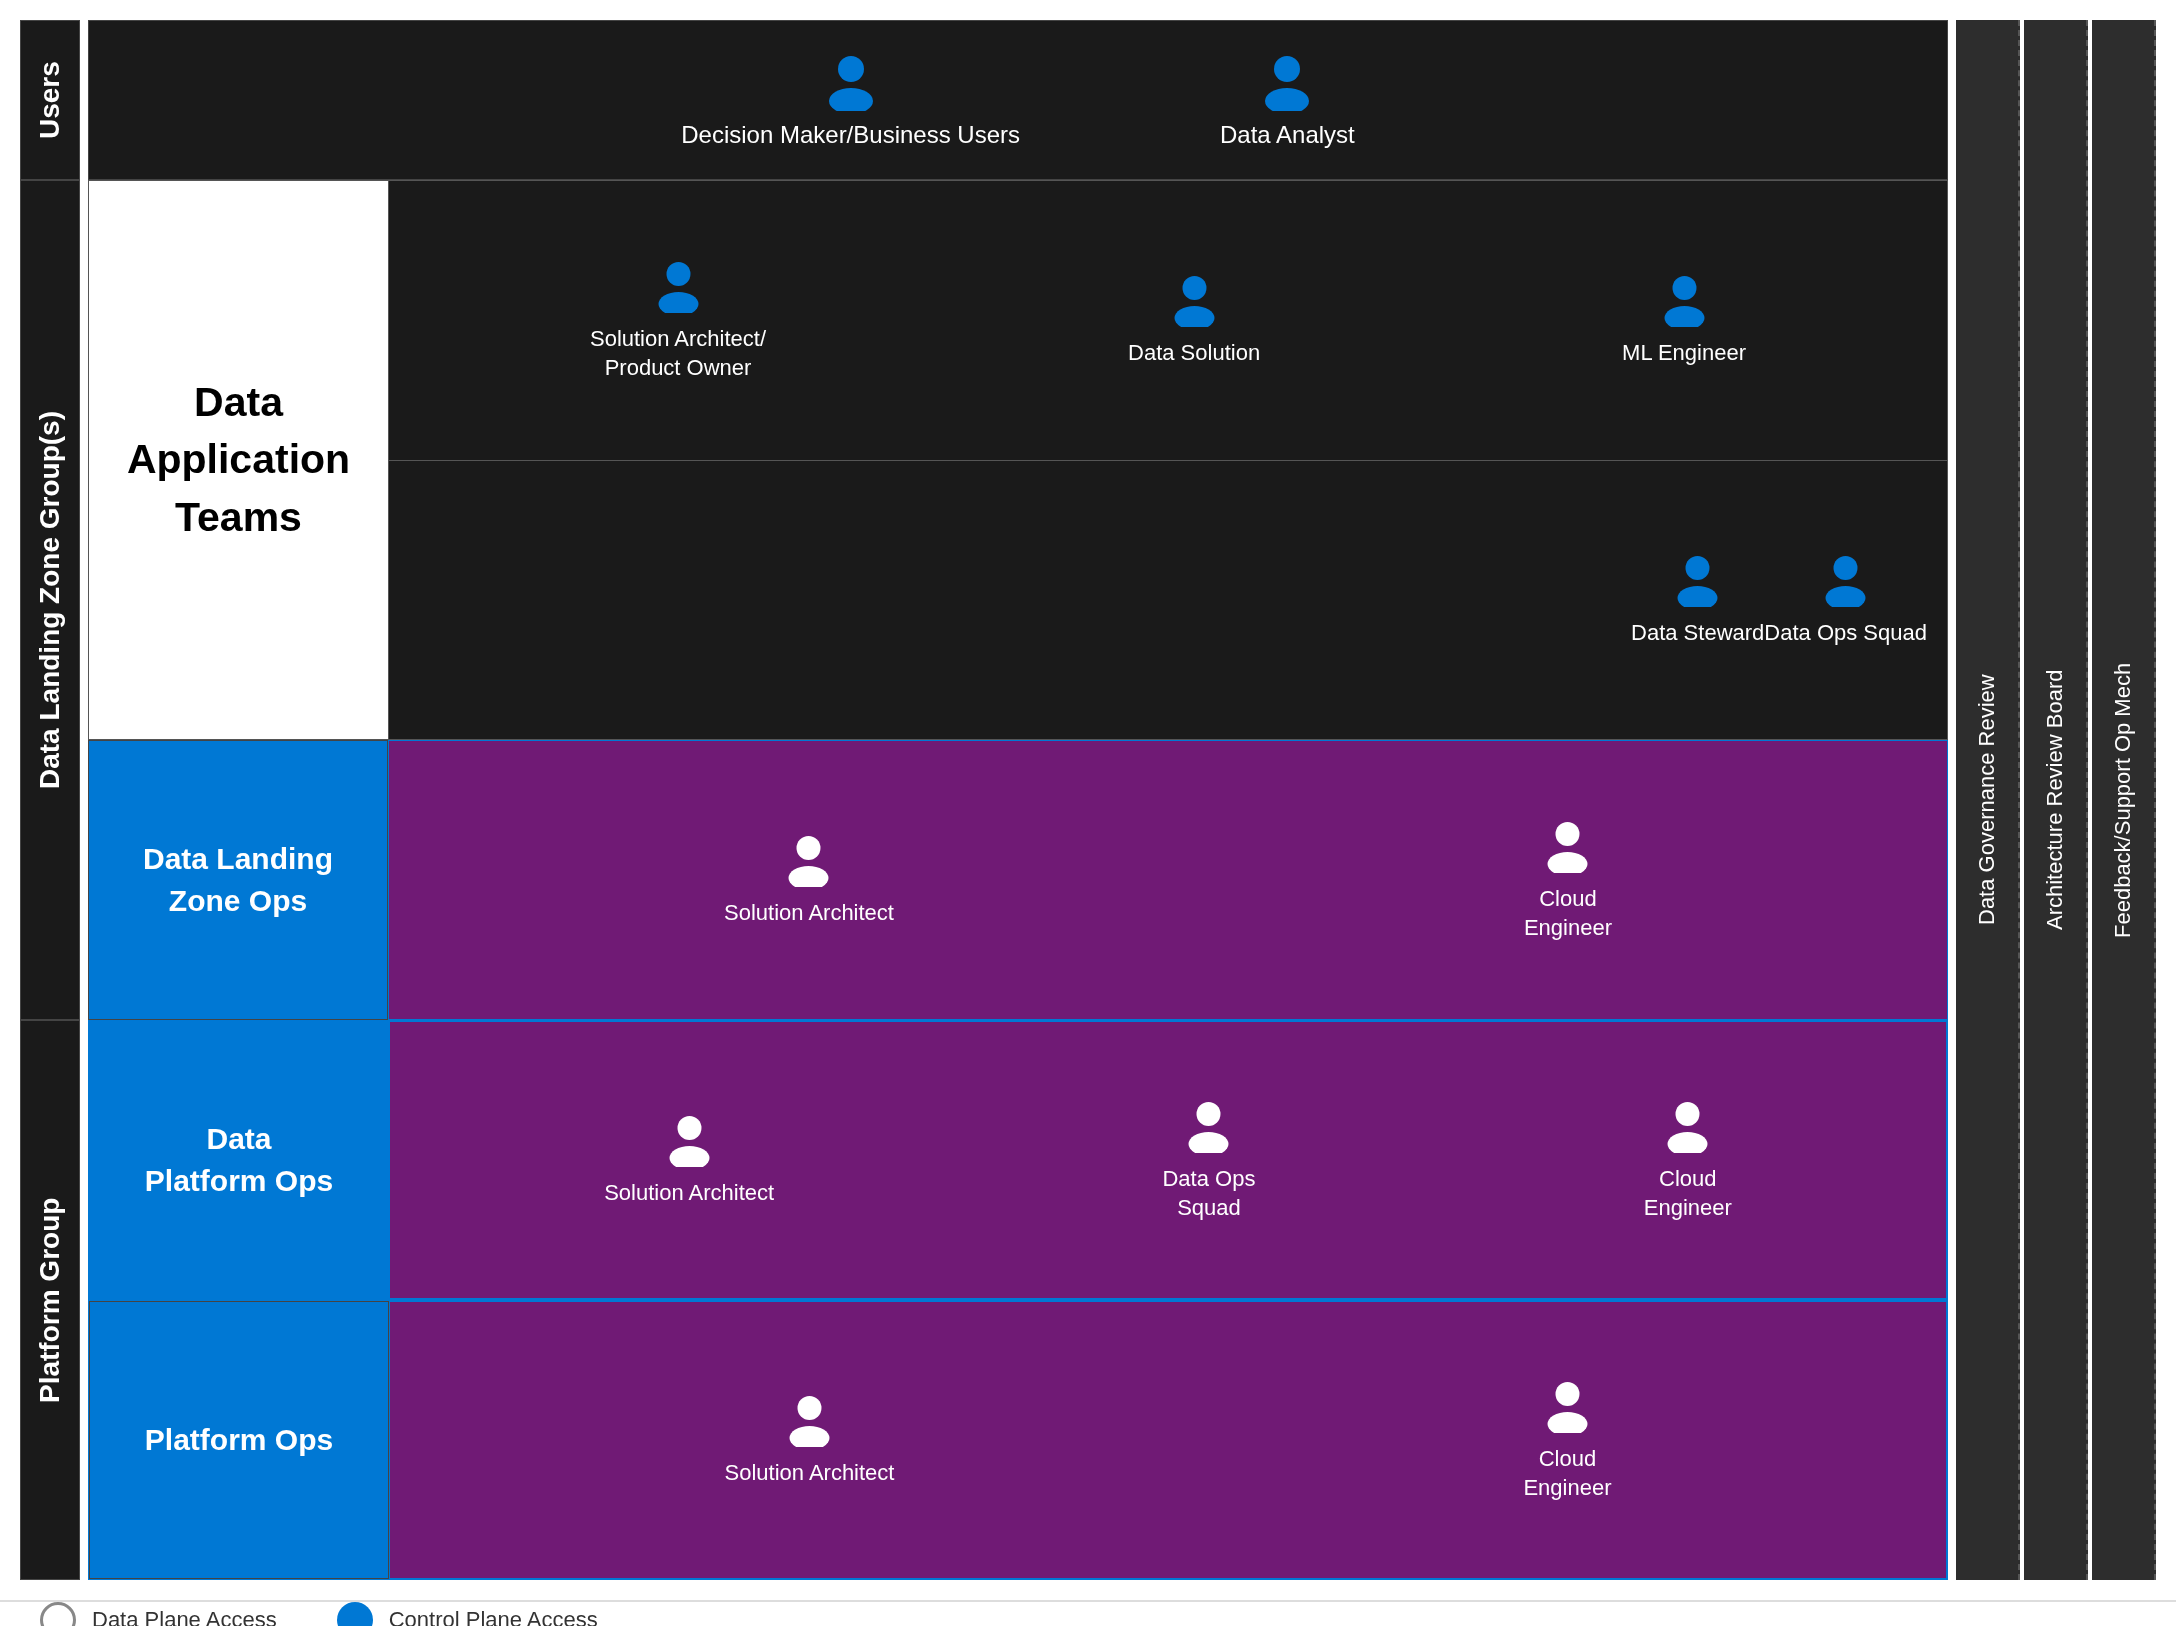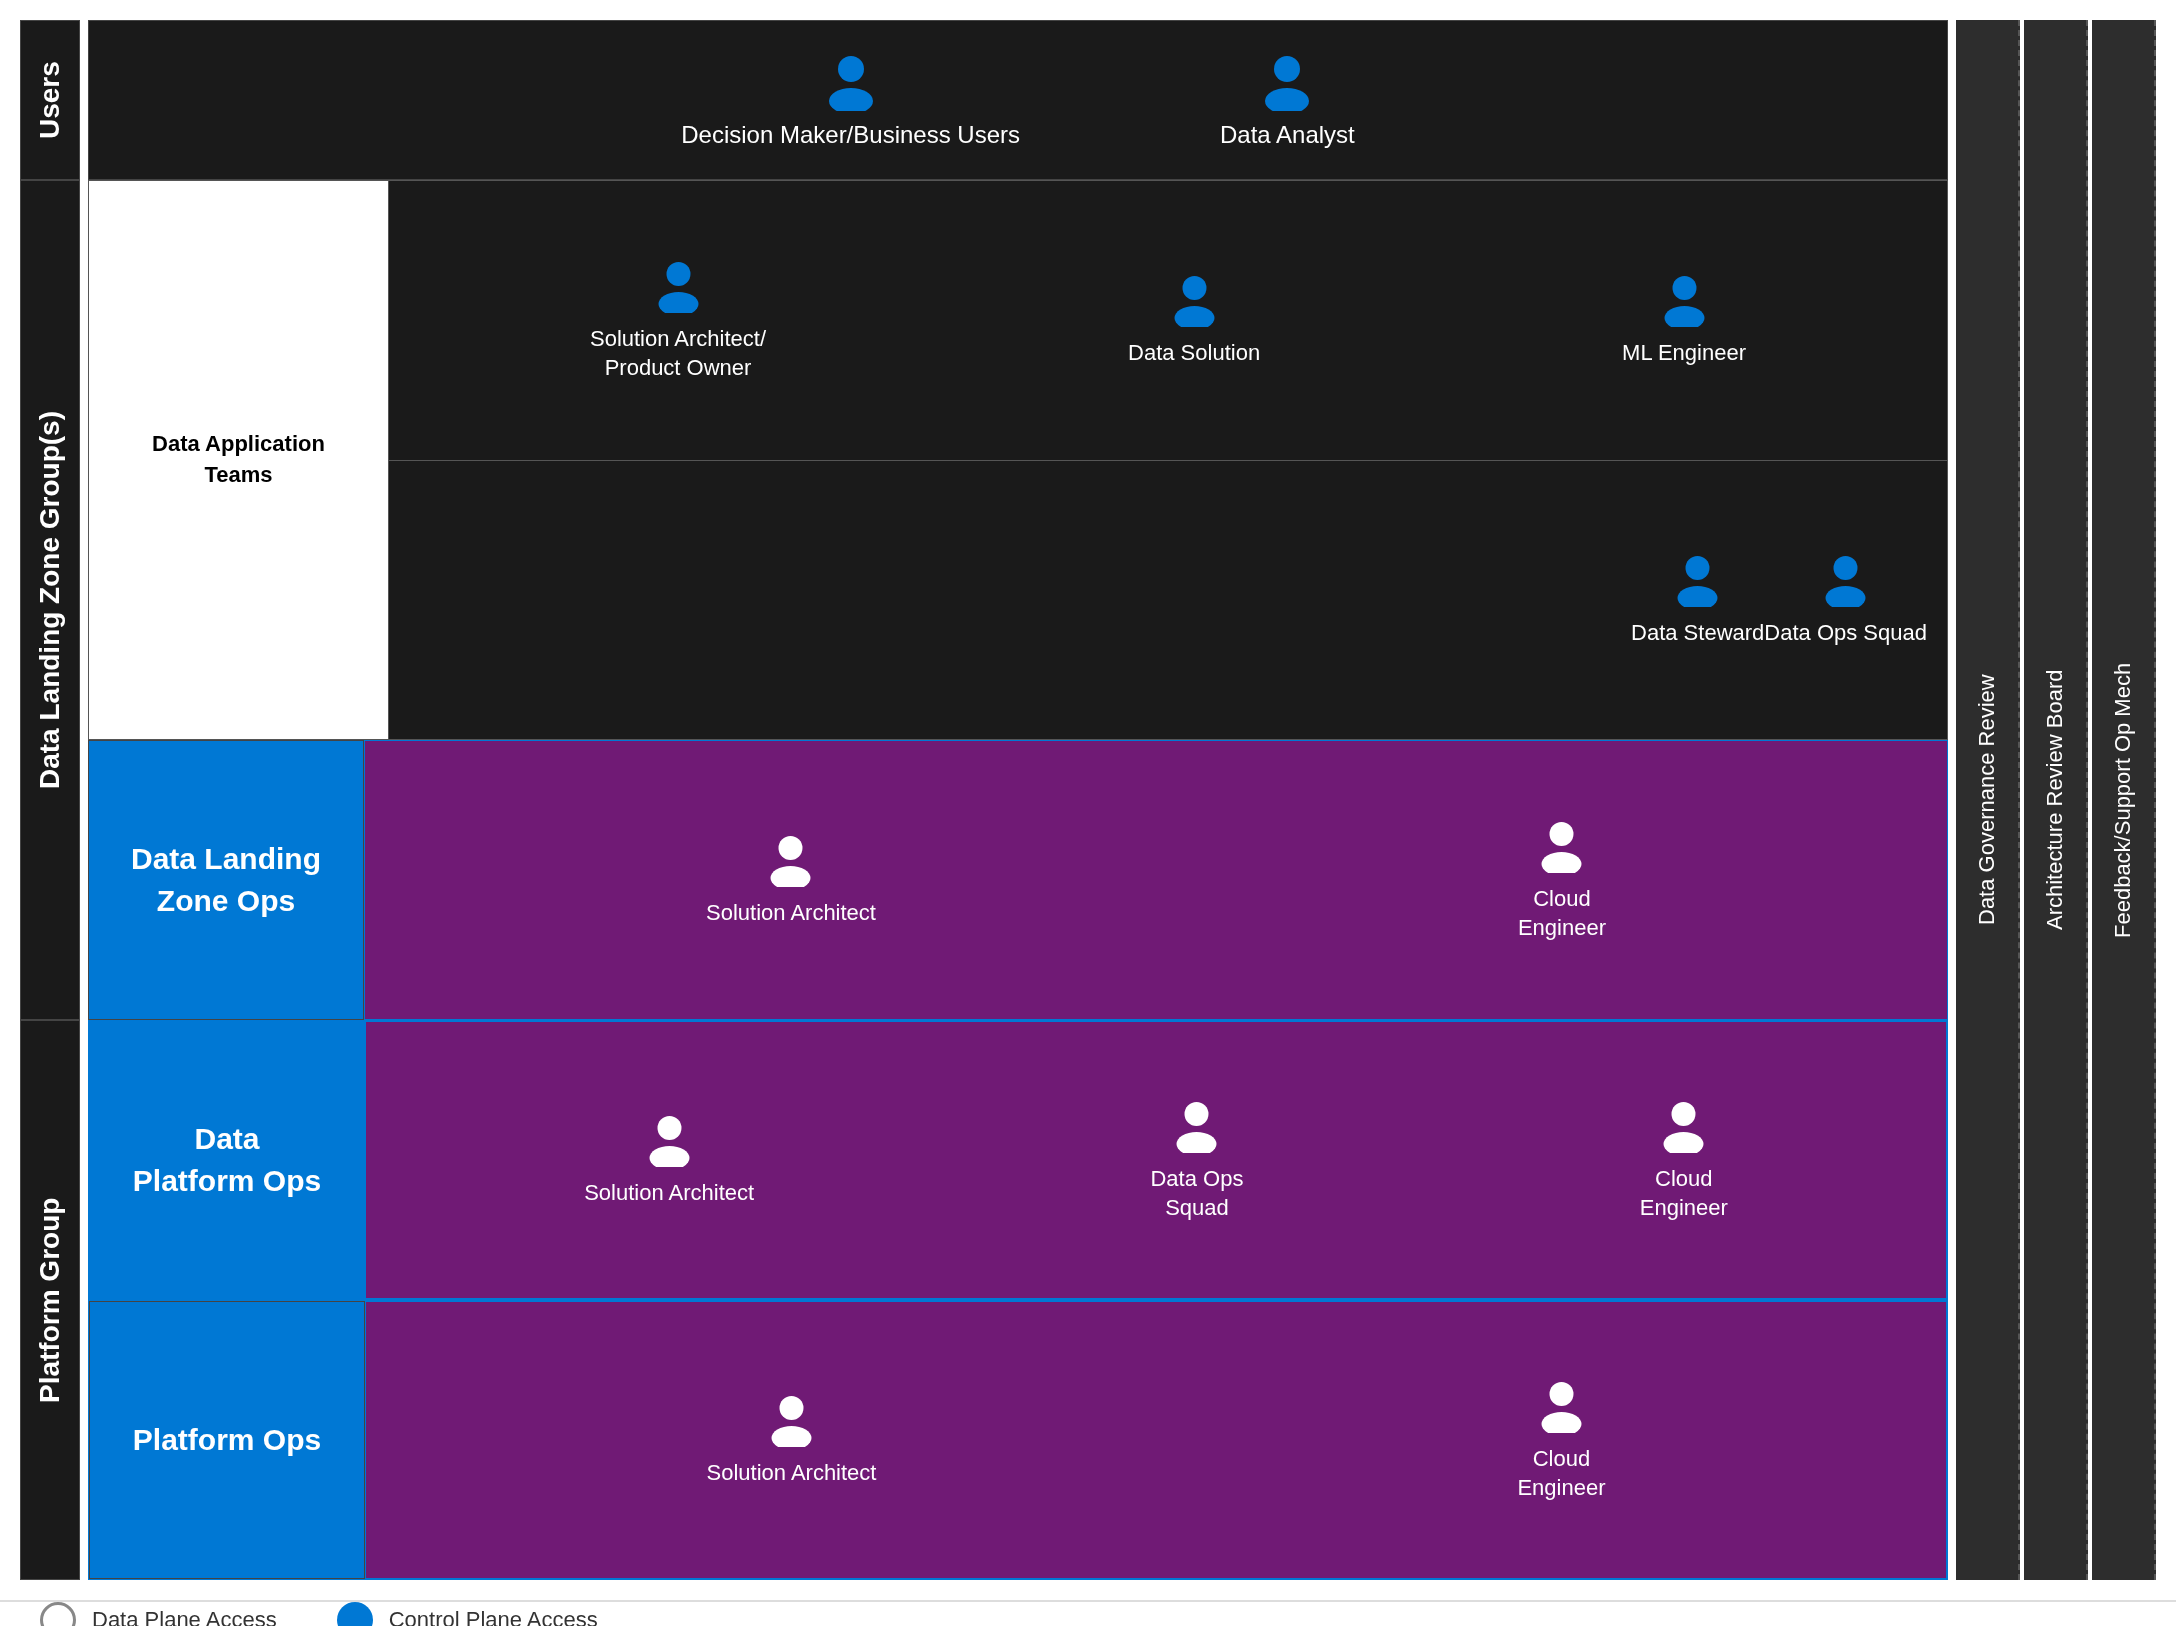--- a/index.html
+++ b/index.html
@@ -98,21 +98,21 @@
       gap: 0;
     }
 
     .dlzg-row {
       display: flex;
       flex: 1;
     }
 
     
     .row-label-cell {
-      width: 276px;
+      width: 300px;
       display: flex;
       align-items: center;
       justify-content: center;
       text-align: center;
       font-size: 30px;
       font-weight: 600;
       border: 1px solid #444;
     }
 
     .row-label-cell.blue-bg {
@@ -139,21 +139,21 @@
       border: 1px solid #555;
     }
 
     .dat-label-cell {
       width: 300px;
       background: #ffffff;
       color: #000;
       display: flex;
       align-items: center;
       justify-content: center;
-      font-size: 22px;
+      font-size: 41px;
       font-weight: 600;
       text-align: center;
       border-right: 1px solid #555;
     }
 
     .dat-right {
       flex: 1;
       display: flex;
       flex-direction: column;
     }

